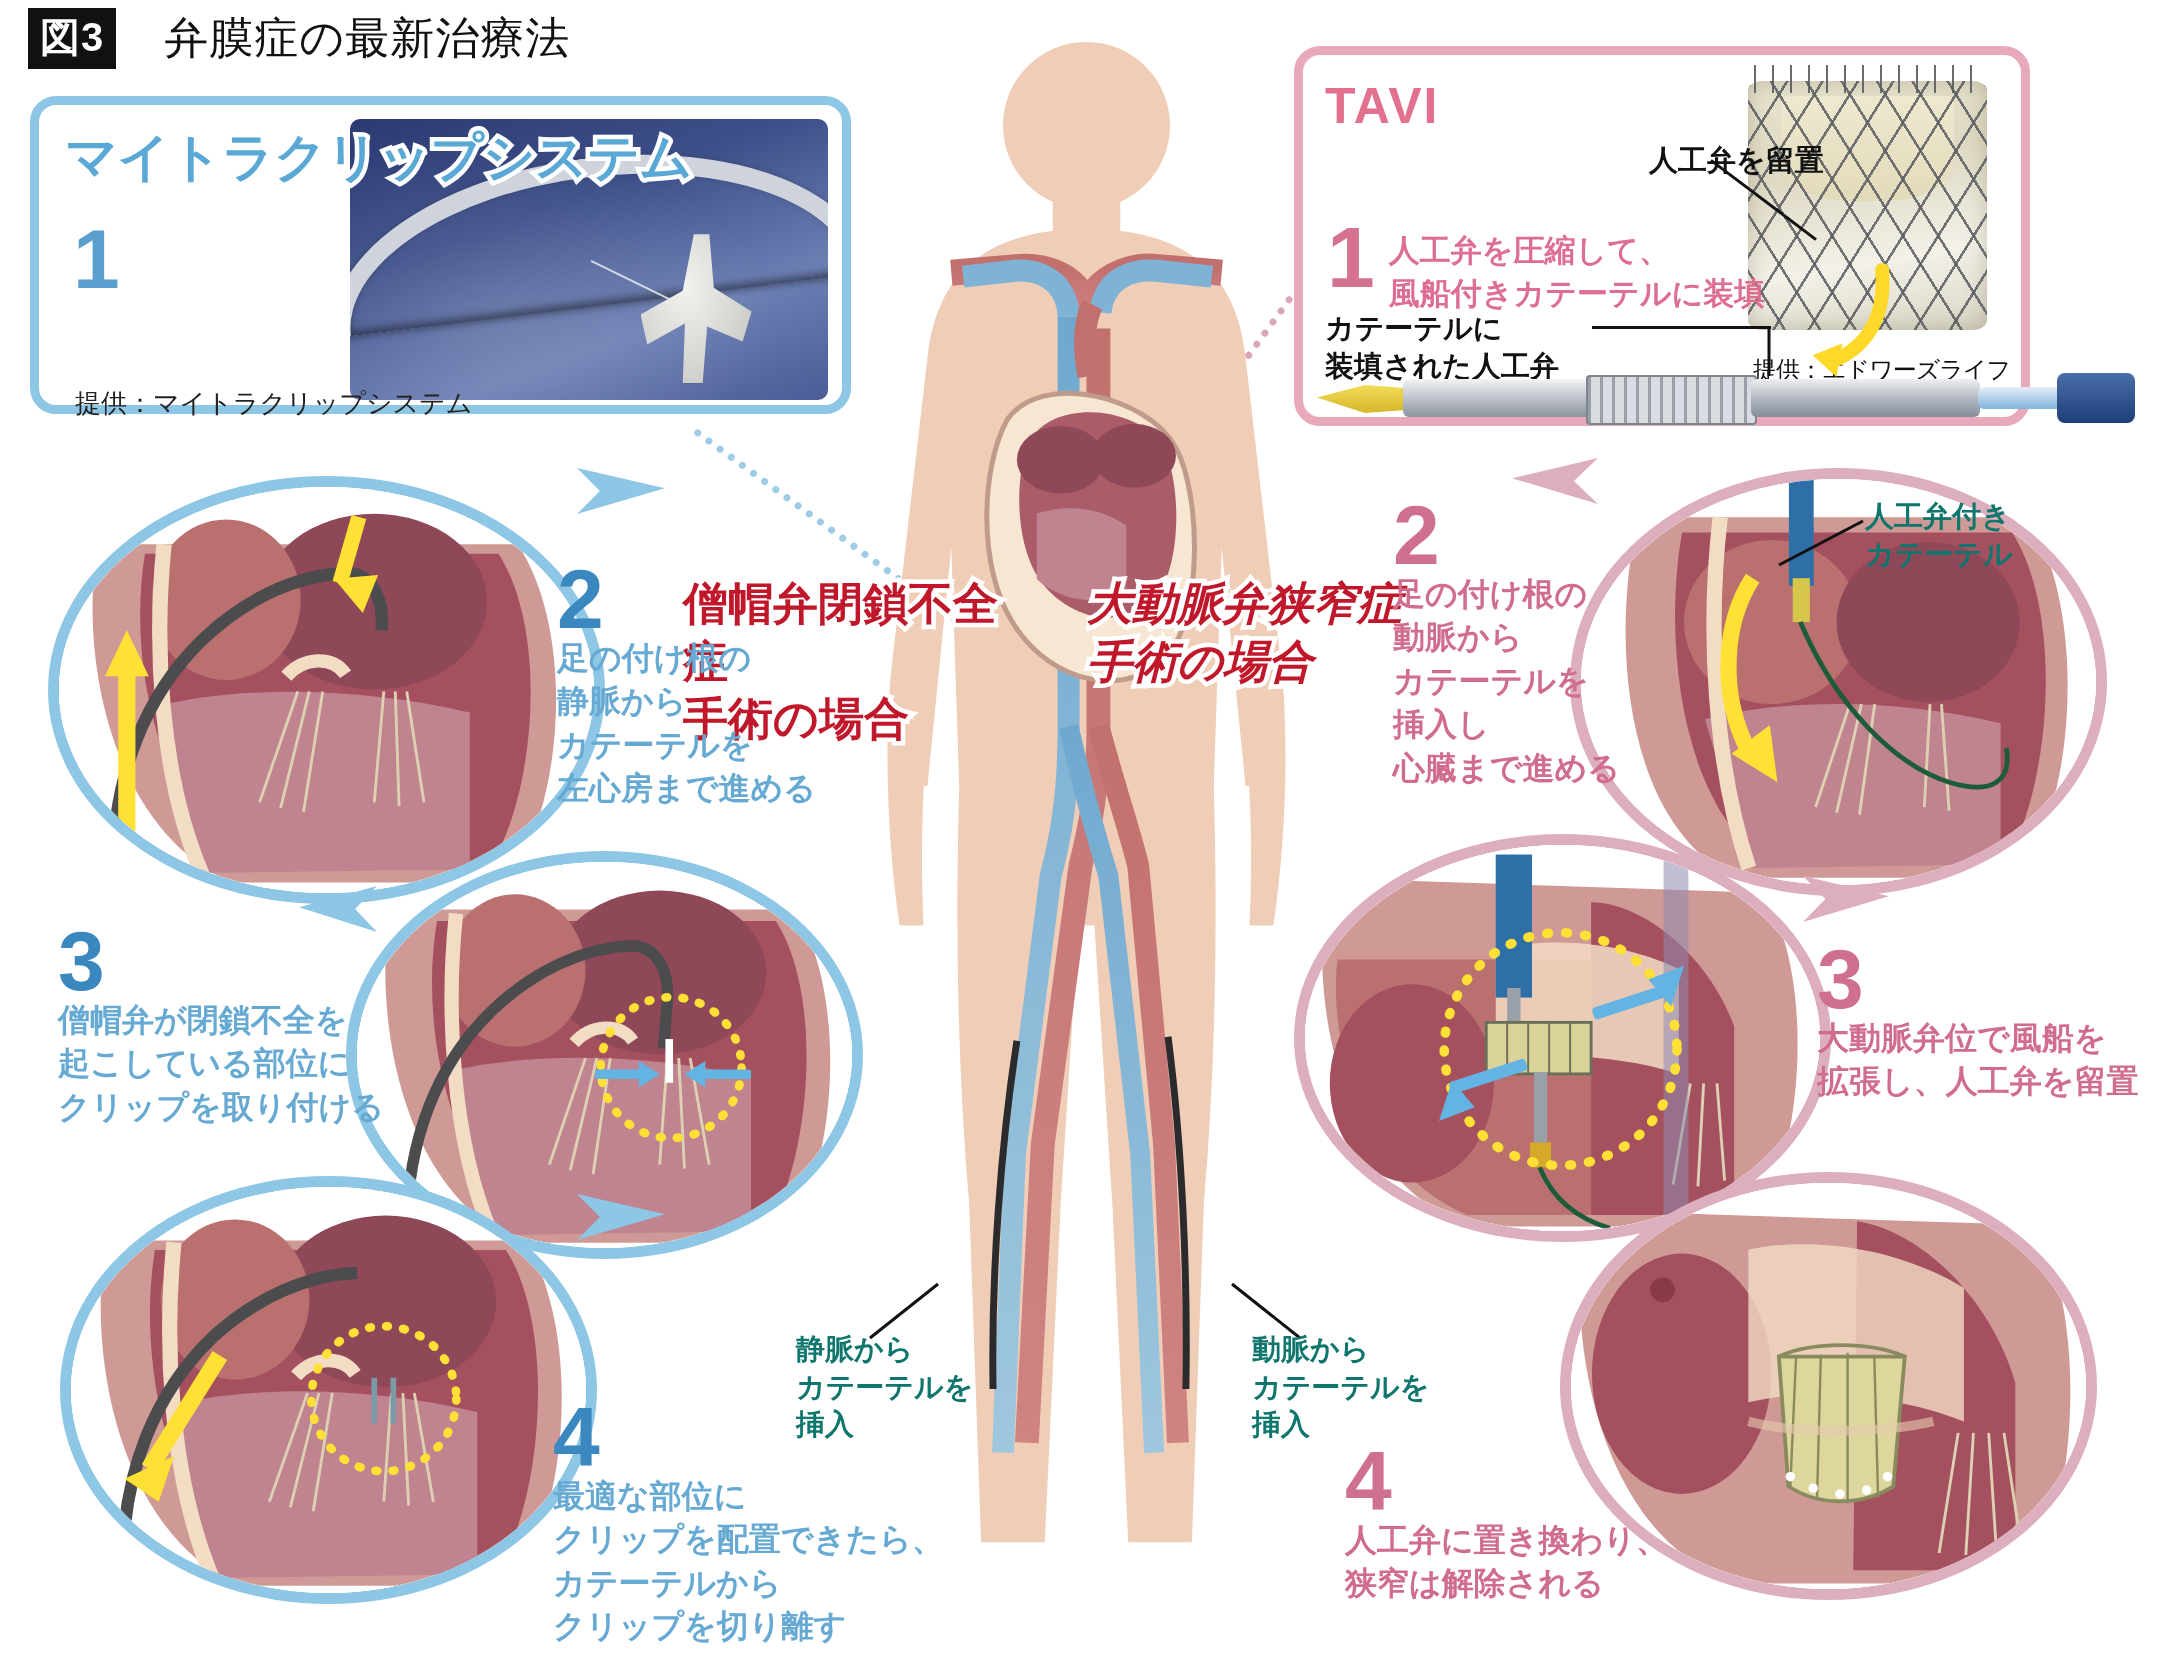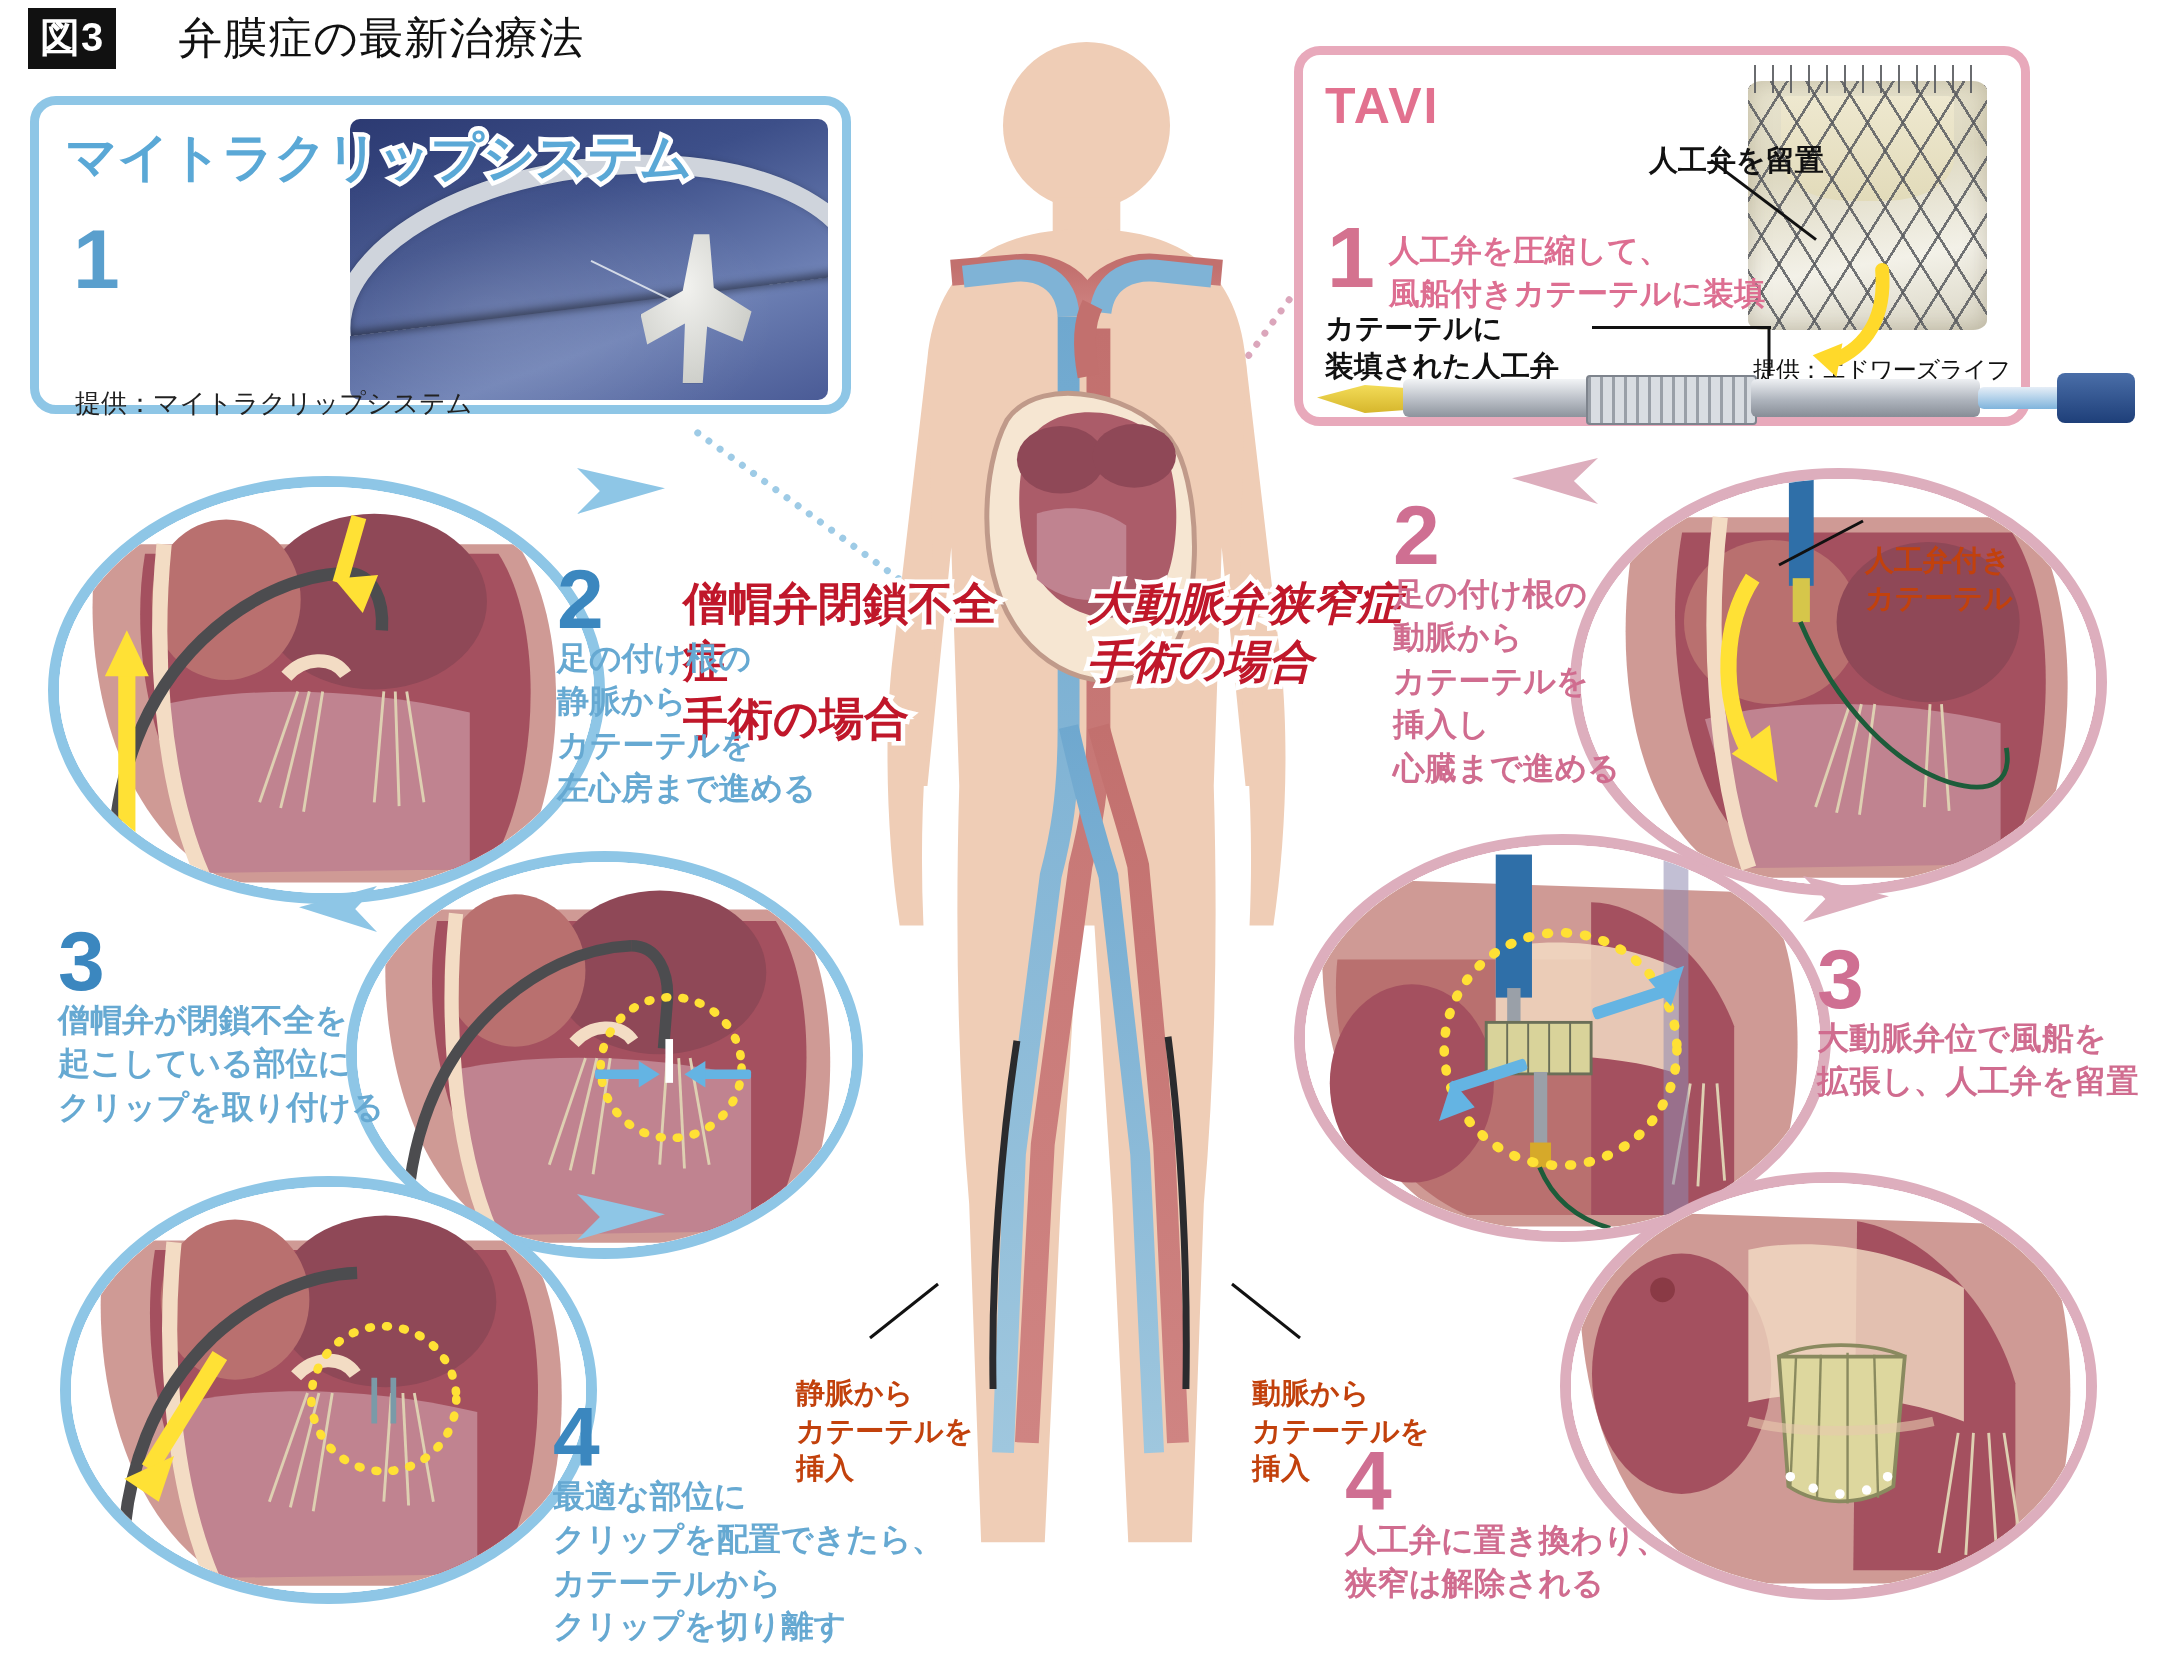--- a/index.html
+++ b/index.html
@@ -6,21 +6,21 @@
   html,body{margin:0;padding:0;background:#ffffff;}
   body{
     width:2177px;height:1681px;position:relative;overflow:hidden;
     font-family:"Liberation Sans","DejaVu Sans",sans-serif;
     -webkit-font-smoothing:antialiased;
   }
   .stage{position:absolute;inset:0;}
   .abs{position:absolute;}
 
   
-  #title-bar{left:28px;top:8px;display:flex;align-items:center;gap:14px;}
+  #title-bar{left:28px;top:8px;display:flex;align-items:center;}
   #fig-tag{
     background:#111;color:#fff;font-weight:bold;font-size:40px;line-height:1;
     padding:9px 12px 12px 12px;letter-spacing:1px;
   }
   #title-text{color:#111;font-weight:normal;font-size:44px;letter-spacing:1px;margin-left:48px;}
 
   
   .panel{border-radius:26px;background:#fff;box-sizing:border-box;}
   #mitraclip-panel{left:30px;top:96px;width:821px;height:318px;border:9px solid #8ec6e6;}
   #tavi-panel{left:1294px;top:46px;width:736px;height:380px;border:9px solid #e8a9bb;}
@@ -143,21 +143,21 @@
   .step.pink .body{color:#d06c8f;font-size:32px;}
 
   #step-L2{left:557px;top:563px;}
   #step-L3{left:58px;top:925px;}
   #step-L4{left:553px;top:1401px;}
   #step-R2{left:1393px;top:499px;}
   #step-R3{left:1817px;top:943px;}
   #step-R4{left:1345px;top:1445px;}
 
   
-  .blk-label{font-size:29px;font-weight:bold;color:#c2410c;line-height:1.3;white-space:pre-line;margin-top:44px;}
+  .blk-label{font-size:29px;font-weight:bold;color:#0f766e;line-height:1.3;white-space:pre-line;}
   #label-vein{left:796px;top:1331px;}
   #label-artery{left:1252px;top:1331px;}
   #label-cath-valve{left:1865px;top:498px;}
 
   
   .dotted{position:absolute;border-top:7px dotted;}
   #dot-left{left:697px;top:428px;width:338px;transform:rotate(36deg);transform-origin:0 0;border-color:#9ecbe6;}
   #dot-right{left:1294px;top:299px;width:378px;transform:rotate(126deg);transform-origin:0 0;border-color:#dba6bb;}
 
   

